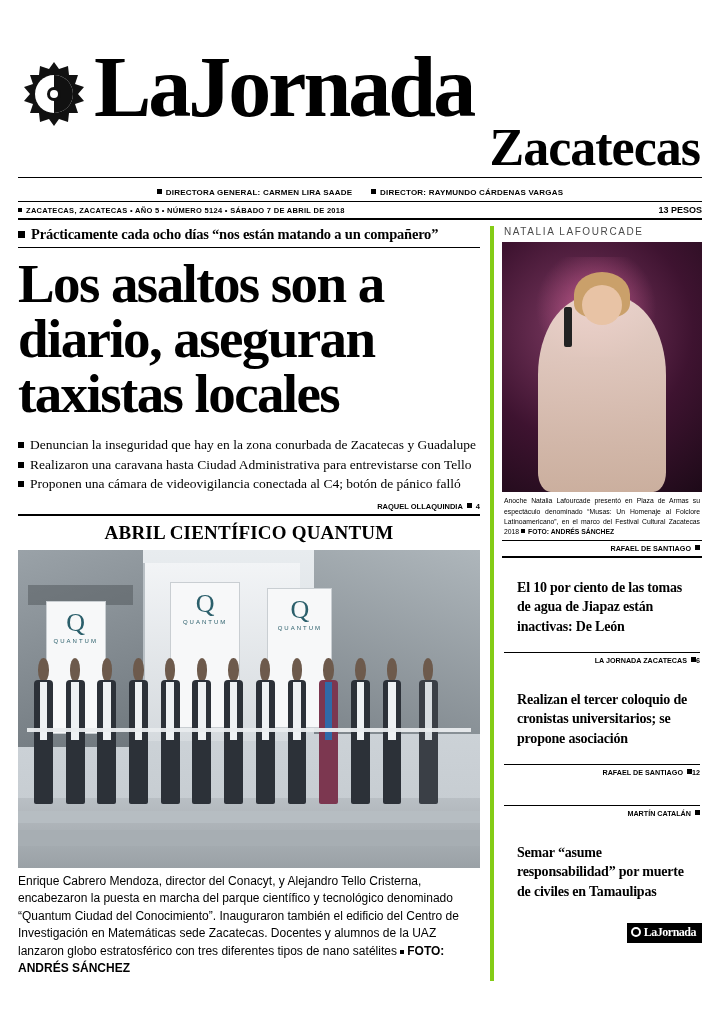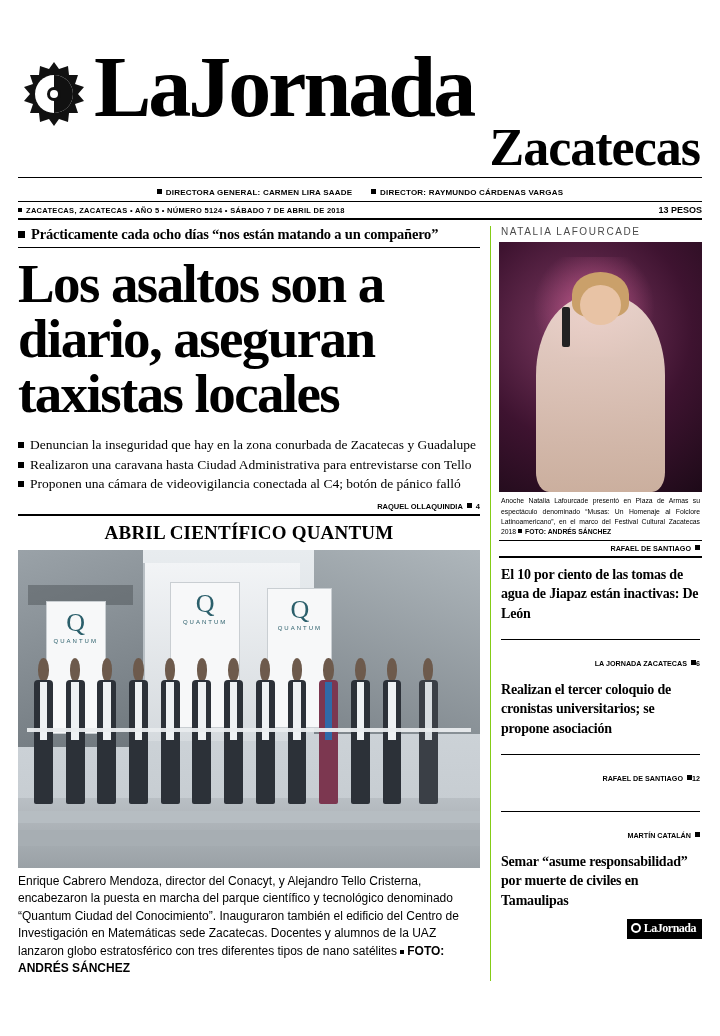--- a/index.html
+++ b/index.html
@@ -62,21 +62,21 @@
     padding: 3px 0 3px 0;
     border-bottom: 2px solid #000;
   }
   .dateline .left { letter-spacing: 0.3px; }
   .dateline .left .sq { display:inline-block; width:4px;height:4px;background:#000;margin-right:4px;position:relative;top:-1px;}
   .dateline .right { font-size: 9px; margin-left: 48px; }
 
   
   .body-grid { display: flex; margin-top: 6px; }
   .col-main { width: 472px; flex: 0 0 472px; padding-right: 10px; }
-  .col-side { width: 212px; flex: 0 0 212px; border-left: 1px solid #84cc16; padding-left: 8px; }
+  .col-side { width: 212px; flex: 0 0 212px; border-left: 4px solid #84cc16; padding-left: 8px; }
 
   .kicker {
     font-family: "Liberation Serif", serif;
     font-weight: bold;
     font-size: 14.5px;
     letter-spacing: -0.2px;
     padding-bottom: 4px;
   }
   .kicker .sq { display:inline-block; width:7px;height:7px;background:#000;margin-right:6px;position:relative;top:-1px;}
 
@@ -183,26 +183,26 @@
   }
   .side-caption .sq{display:inline-block;width:4px;height:4px;background:#000;margin-right:3px;position:relative;top:-1px;}
   .side-credit {
     font-family:"Liberation Sans", sans-serif; font-size:7.2px; font-weight:bold;
     text-align:right; border-top:1px solid #000; border-bottom:2px solid #000;
     padding: 3px 2px;
   }
   .side-credit .sq{display:inline-block;width:5px;height:5px;background:#000;margin-left:4px;position:relative;top:-1px;}
   .side-item { padding: 7px 2px 5px 2px; }
   .side-item h3 {
-    margin: 0; font-family:"Liberation Serif", serif; font-weight:bold;
+    margin: 13px; font-family:"Liberation Serif", serif; font-weight:bold;
     font-size: 14px; line-height: 1.38; letter-spacing: -0.2px;
   }
   .side-item .src {
     font-family:"Liberation Sans", sans-serif; font-size:7.2px; font-weight:bold;
-    text-align:right; border-top:1px solid #000; margin-top:16px; padding-top:19px;
+    text-align:right; border-top:1px solid #000; margin-top:16px; padding-top:3px;
   }
   .side-item .src .sq{display:inline-block;width:5px;height:5px;background:#000;margin-left:4px;position:relative;top:-1px;}
   .side-footer { display:flex; justify-content:flex-end; align-items:center; padding-top:4px; }
   .mini-logo {
     display:flex; align-items:center; background:#000; color:#fff; padding:2px 6px 3px 4px;
   }
   .mini-logo .gear { width:10px;height:10px;border-radius:50%;border:2px solid #fff; margin-right:3px; }
   .mini-logo .txt { font-family:"Liberation Serif", serif; font-weight:bold; font-size:12px; letter-spacing:-0.5px; }
 </style>
 </head>

